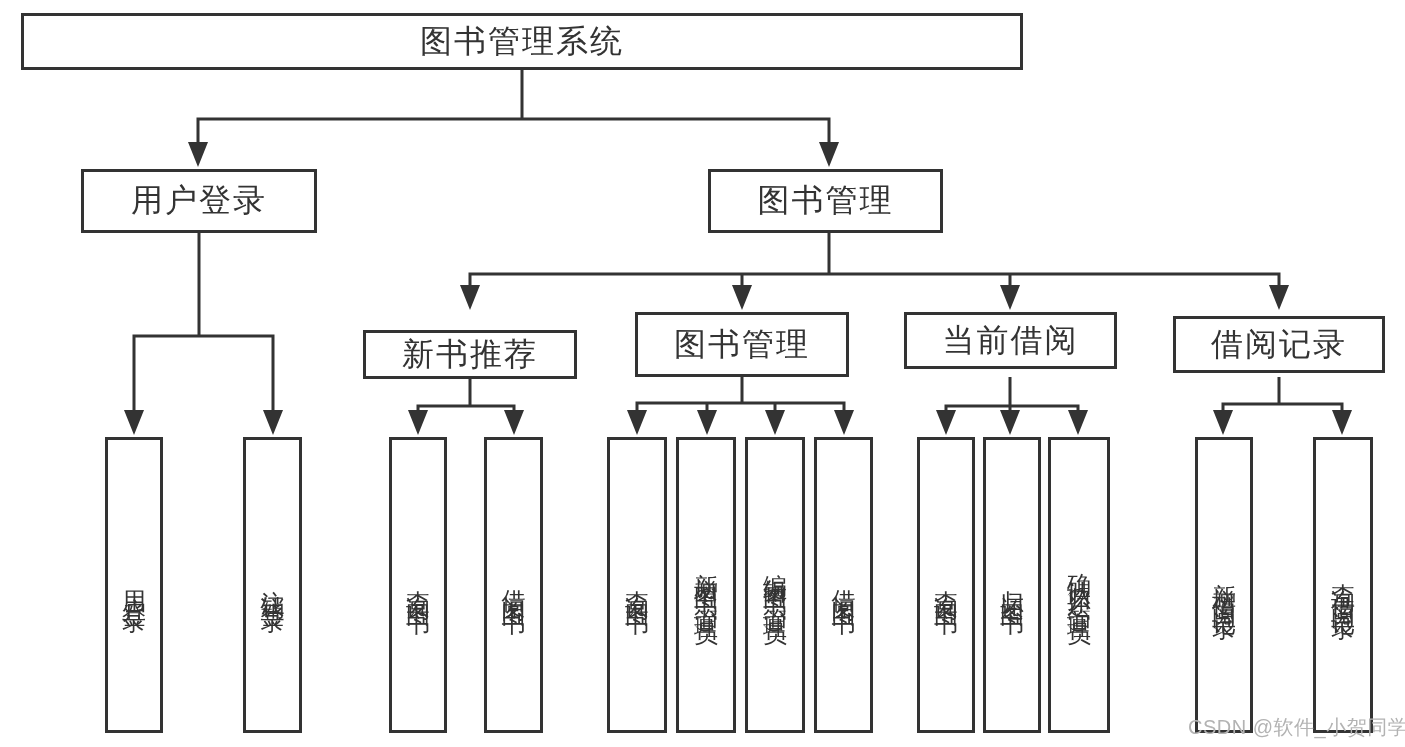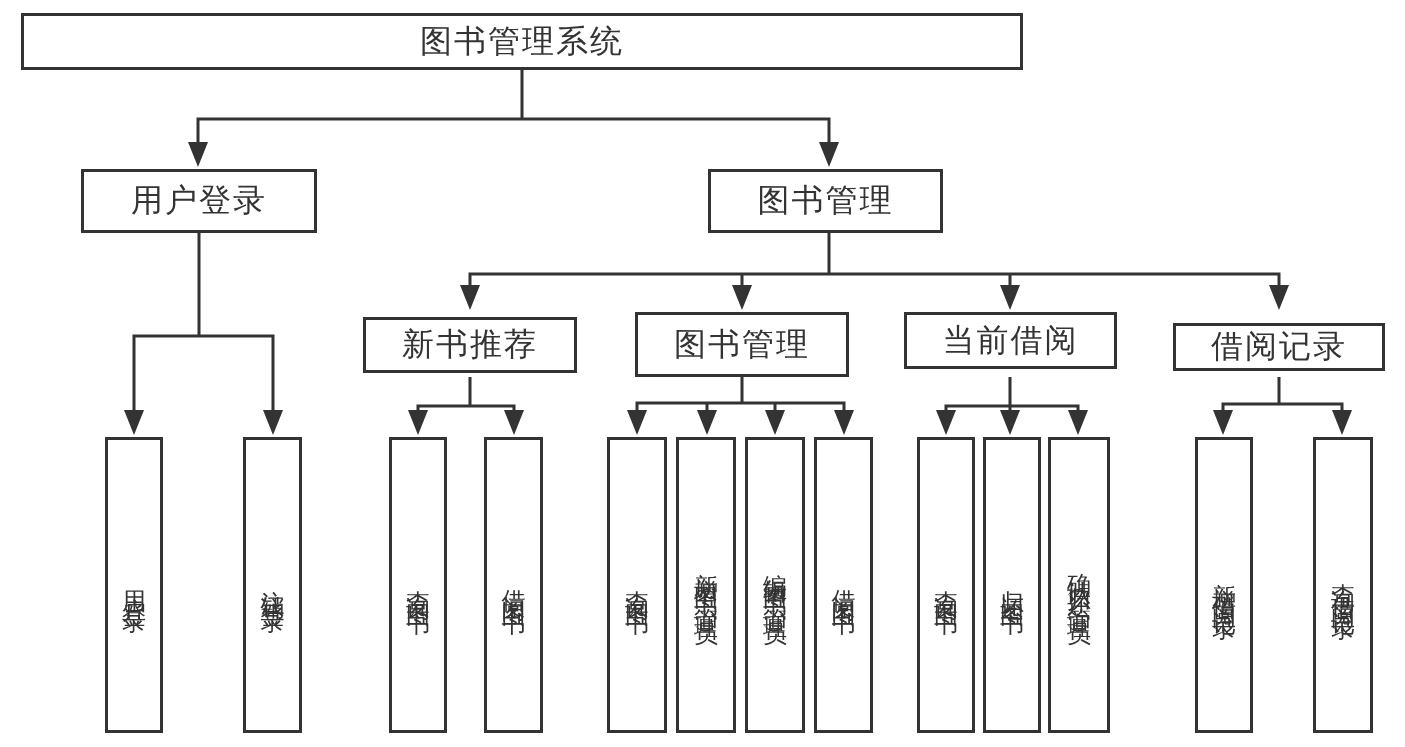--- a/index.html
+++ b/index.html
@@ -102,30 +102,30 @@
     <span>图书管理系统</span>
   </div>
 
   <div class="node h" style="left:81px; top:169px; width:236px; height:64px">
     <span>用户登录</span>
   </div>
   <div class="node h" style="left:708px; top:169px; width:235px; height:64px">
     <span>图书管理</span>
   </div>
 
-  <div class="node h" style="left:363px; top:317px; width:214px; height:56px">
+  <div class="node h" style="left:363px; top:330px; width:214px; height:49px">
     <span>新书推荐</span>
   </div>
   <div class="node h" style="left:635px; top:312px; width:214px; height:65px">
     <span>图书管理</span>
   </div>
   <div class="node h" style="left:904px; top:312px; width:213px; height:57px">
     <span>当前借阅</span>
   </div>
-  <div class="node h" style="left:1173px; top:323px; width:212px; height:48px">
+  <div class="node h" style="left:1173px; top:316px; width:212px; height:57px">
     <span>借阅记录</span>
   </div>
 
   <div class="node v" style="left:105px; top:437px; width:58px; height:296px">
     <span>用户登录</span>
   </div>
   <div class="node v" style="left:243px; top:437px; width:59px; height:296px">
     <span>注销登录</span>
   </div>
 
@@ -159,14 +159,15 @@
     <span>确认归还（管理员）</span>
   </div>
 
   <div class="node v" style="left:1195px; top:437px; width:58px; height:296px">
     <span>新增借阅记录</span>
   </div>
   <div class="node v" style="left:1313px; top:437px; width:60px; height:296px">
     <span>查询借阅记录</span>
   </div>
 
+  <div class="watermark">CSDN @软件_小贺同学</div>
 
 </div>
 
 </body></html>

